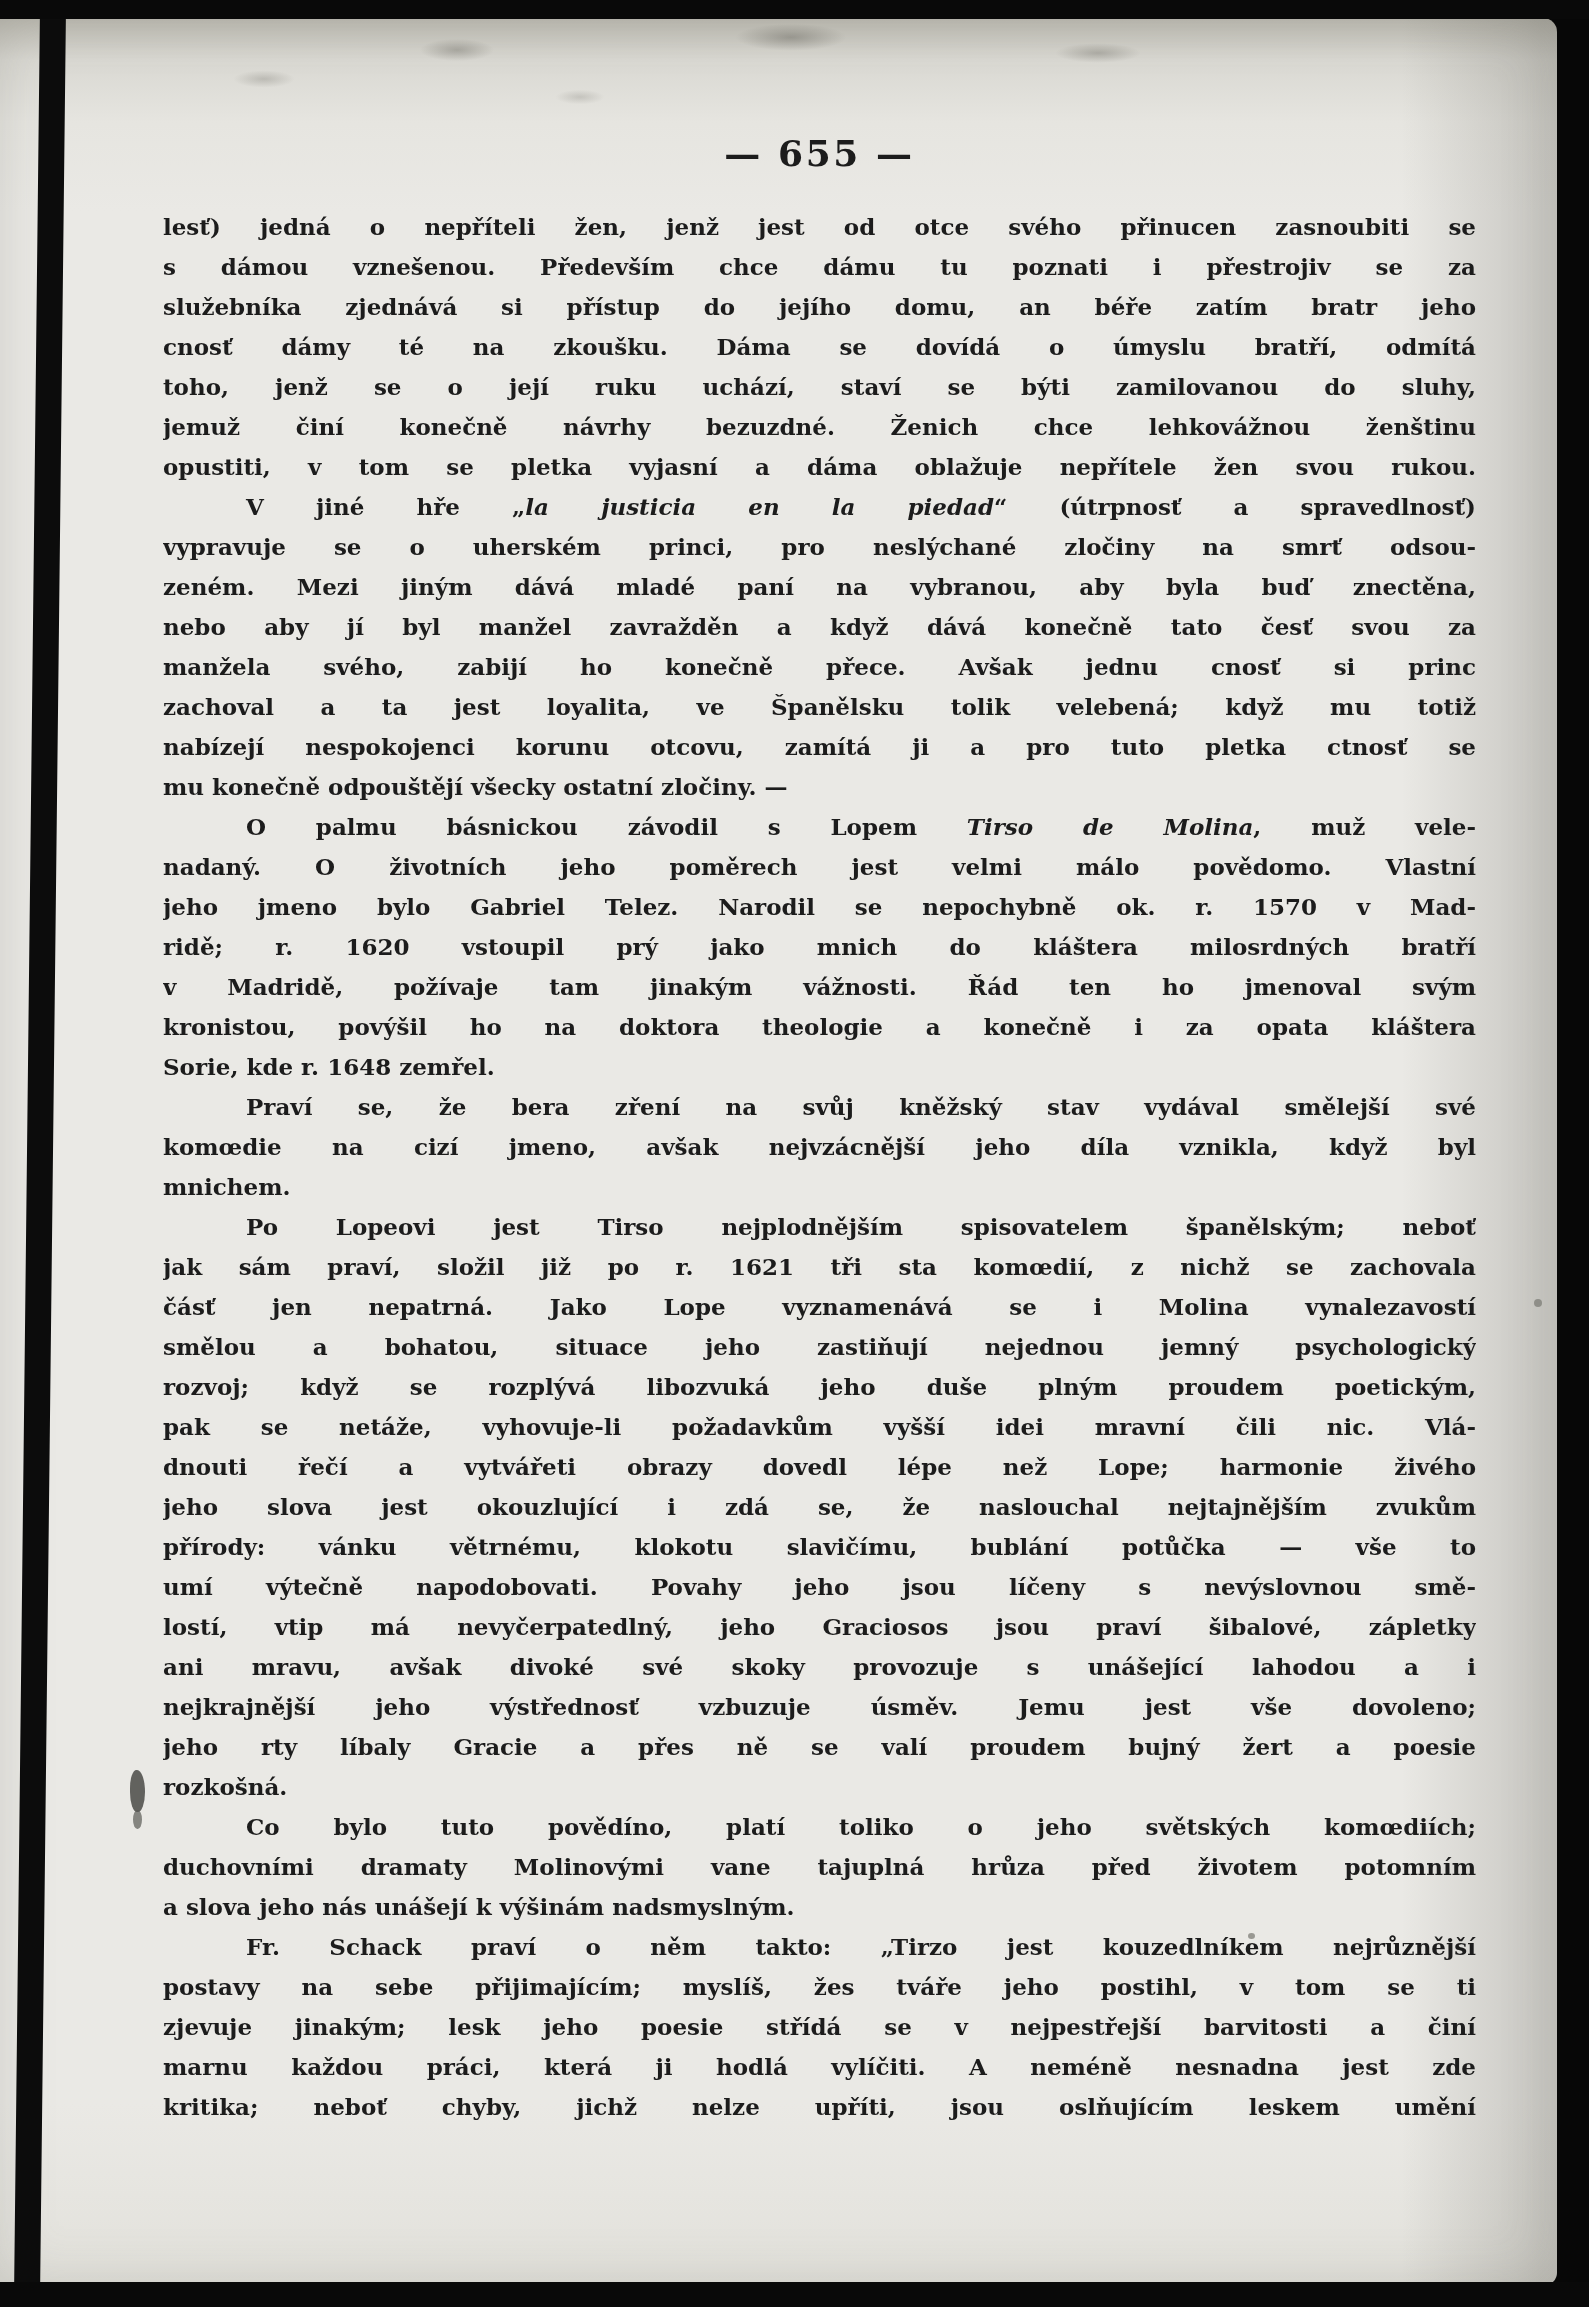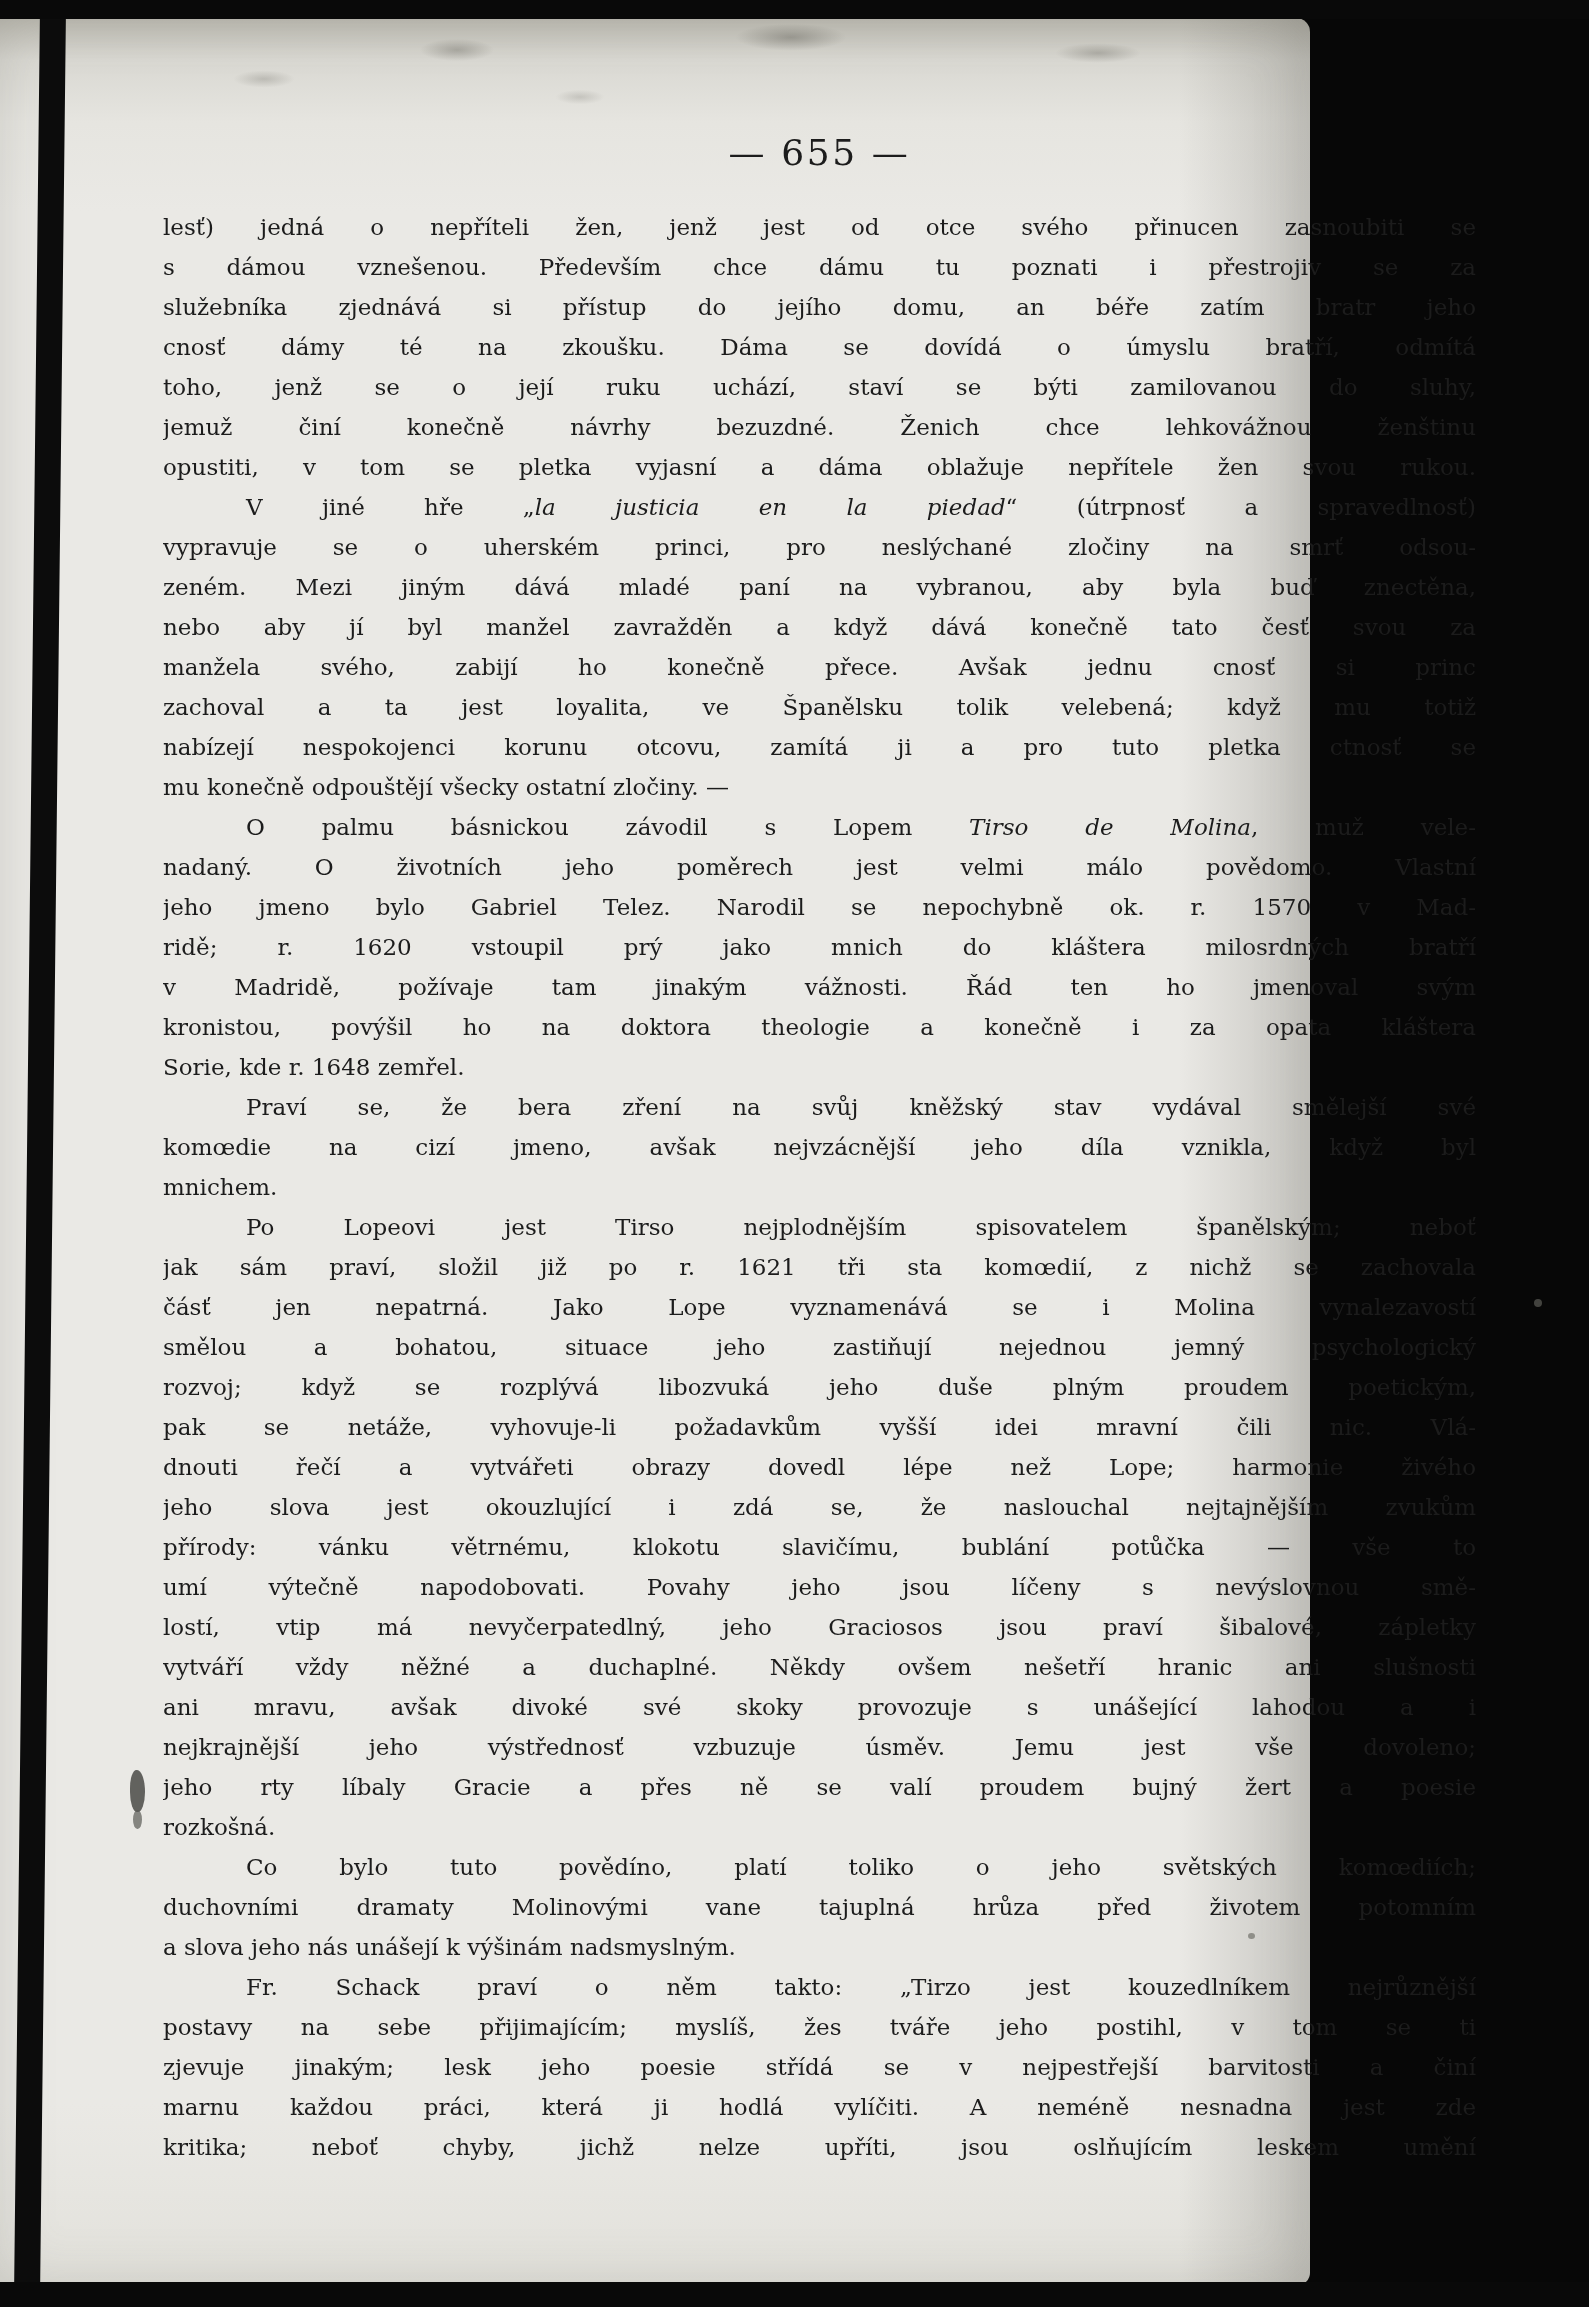--- a/index.html
+++ b/index.html
@@ -2,27 +2,28 @@
 <html style="font-size:14px"><head>
 <meta charset="utf-8">
 <style>
   html,body{margin:0;padding:0;background:#000;}
   .scan{
     position:relative; width:1589px; height:2307px;
     background:#070707; overflow:hidden;
     font-family:"DejaVu Serif","Liberation Serif",serif;
   }
   .paper{
-    position:absolute; left:0; top:17.6px; width:1310px; height:2267px;
+    position:absolute; left:0; top:17.6px; width:1557px; height:2267px;
     background:
       linear-gradient(90deg, rgba(0,0,0,0) 90%, rgba(84,82,74,0.22) 99%),
       linear-gradient(180deg, #bdbbb2 0px, #d9d8d2 42px, #e6e5e0 105px,
                       #eae9e5 193px, #eae9e5 92%, #e2e1db 100%);
     border-radius:0 14px 12.3px 0;
     box-shadow: inset 0 0 53px rgba(120,118,110,0.25);
+    font-weight: bold;
   }
   
   .paper::before{
     content:""; position:absolute; left:0; top:0; width:100%; height:132px;
     background:
       radial-gradient(53px 16px at 457px 32px, rgba(70,68,60,.30), rgba(0,0,0,0) 70%),
       radial-gradient(79px 19.3px at 791px 19.3px, rgba(70,68,60,.35), rgba(0,0,0,0) 70%),
       radial-gradient(61px 14px at 1098px 35px, rgba(70,68,60,.28), rgba(0,0,0,0) 70%),
       radial-gradient(44px 12.3px at 264px 61px, rgba(70,68,60,.22), rgba(0,0,0,0) 70%),
       radial-gradient(35px 10.5px at 580px 79px, rgba(70,68,60,.18), rgba(0,0,0,0) 70%);
@@ -97,21 +98,20 @@
         <div class="line"><span>jak sám praví, složil již po r. 1621 tři sta komœdií, z nichž se zachovala</span></div>
         <div class="line"><span>čásť jen nepatrná. Jako Lope vyznamenává se i Molina vynalezavostí</span></div>
         <div class="line"><span>smělou a bohatou, situace jeho zastiňují nejednou jemný psychologický</span></div>
         <div class="line"><span>rozvoj; když se rozplývá libozvuká jeho duše plným proudem poetickým,</span></div>
         <div class="line"><span>pak se netáže, vyhovuje-li požadavkům vyšší idei mravní čili nic. Vlá-</span></div>
         <div class="line"><span>dnouti řečí a vytvářeti obrazy dovedl lépe než Lope; harmonie živého</span></div>
         <div class="line"><span>jeho slova jest okouzlující i zdá se, že naslouchal nejtajnějším zvukům</span></div>
         <div class="line"><span>přírody: vánku větrnému, klokotu slavičímu, bublání potůčka — vše to</span></div>
         <div class="line"><span>umí výtečně napodobovati. Povahy jeho jsou líčeny s nevýslovnou smě-</span></div>
         <div class="line"><span>lostí, vtip má nevyčerpatedlný, jeho Graciosos jsou praví šibalové, zápletky</span></div>
-        <div class="line"><span>vytváří vždy něžné a duchaplné. Někdy ovšem nešetří hranic ani slušnosti</span></div>
         <div class="line"><span>ani mravu, avšak divoké své skoky provozuje s unášející lahodou a i</span></div>
         <div class="line"><span>nejkrajnější jeho výstřednosť vzbuzuje úsměv. Jemu jest vše dovoleno;</span></div>
         <div class="line"><span>jeho rty líbaly Gracie a přes ně se valí proudem bujný žert a poesie</span></div>
         <div class="line last"><span>rozkošná.</span></div>
         <div class="line indent"><span>Co bylo tuto povědíno, platí toliko o jeho světských komœdiích;</span></div>
         <div class="line"><span>duchovními dramaty Molinovými vane tajuplná hrůza před životem potomním</span></div>
         <div class="line last"><span>a slova jeho nás unášejí k výšinám nadsmyslným.</span></div>
         <div class="line indent"><span>Fr. Schack praví o něm takto: „Tirzo jest kouzedlníkem nejrůznější</span></div>
         <div class="line"><span>postavy na sebe přijimajícím; myslíš, žes tváře jeho postihl, v tom se ti</span></div>
         <div class="line"><span>zjevuje jinakým; lesk jeho poesie střídá se v nejpestřejší barvitosti a činí</span></div>

